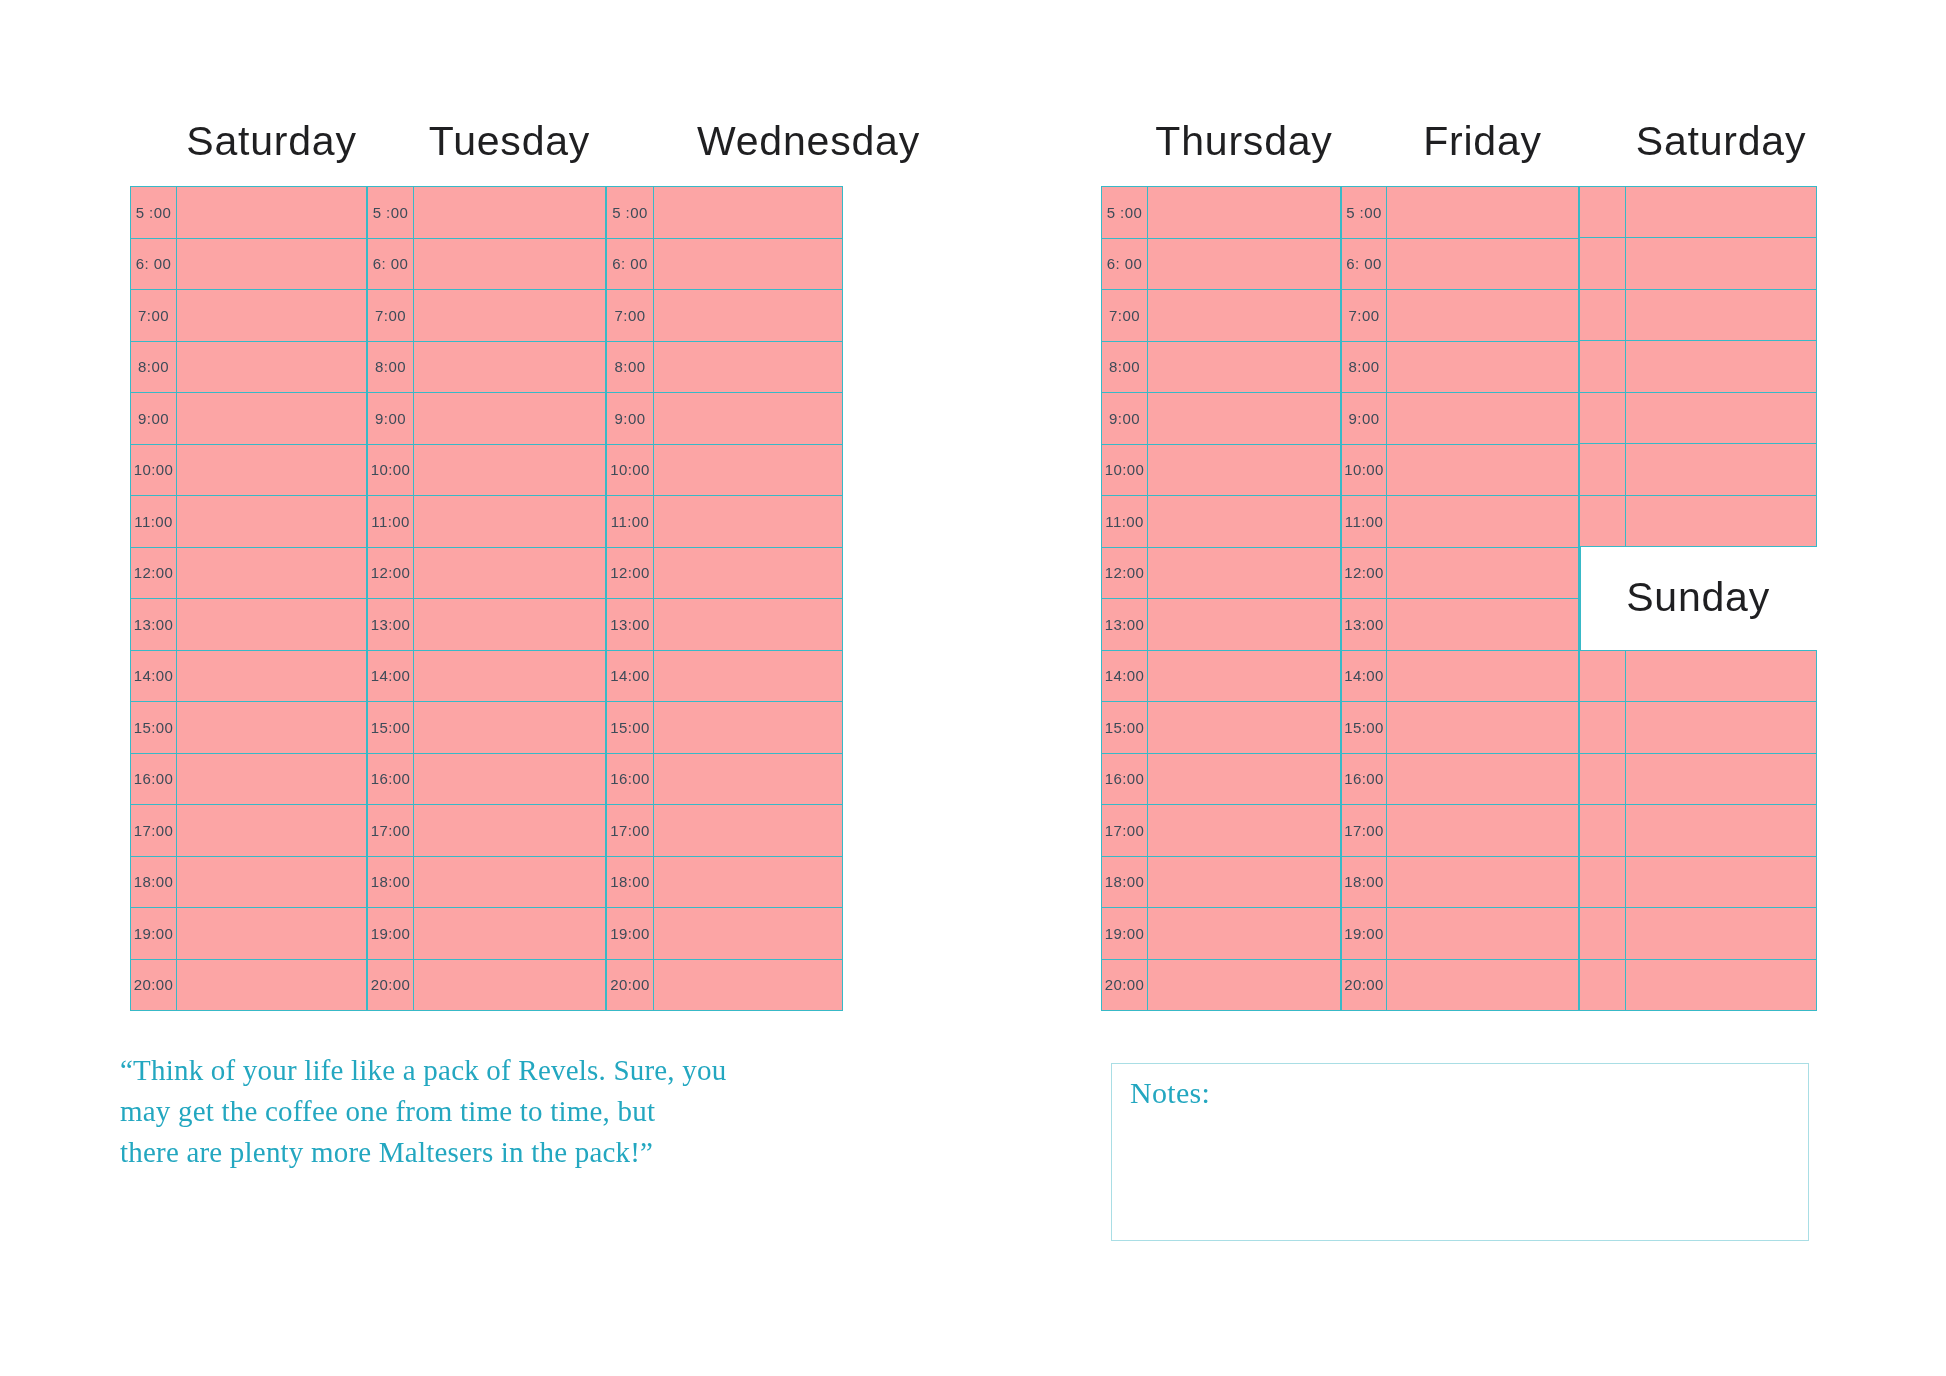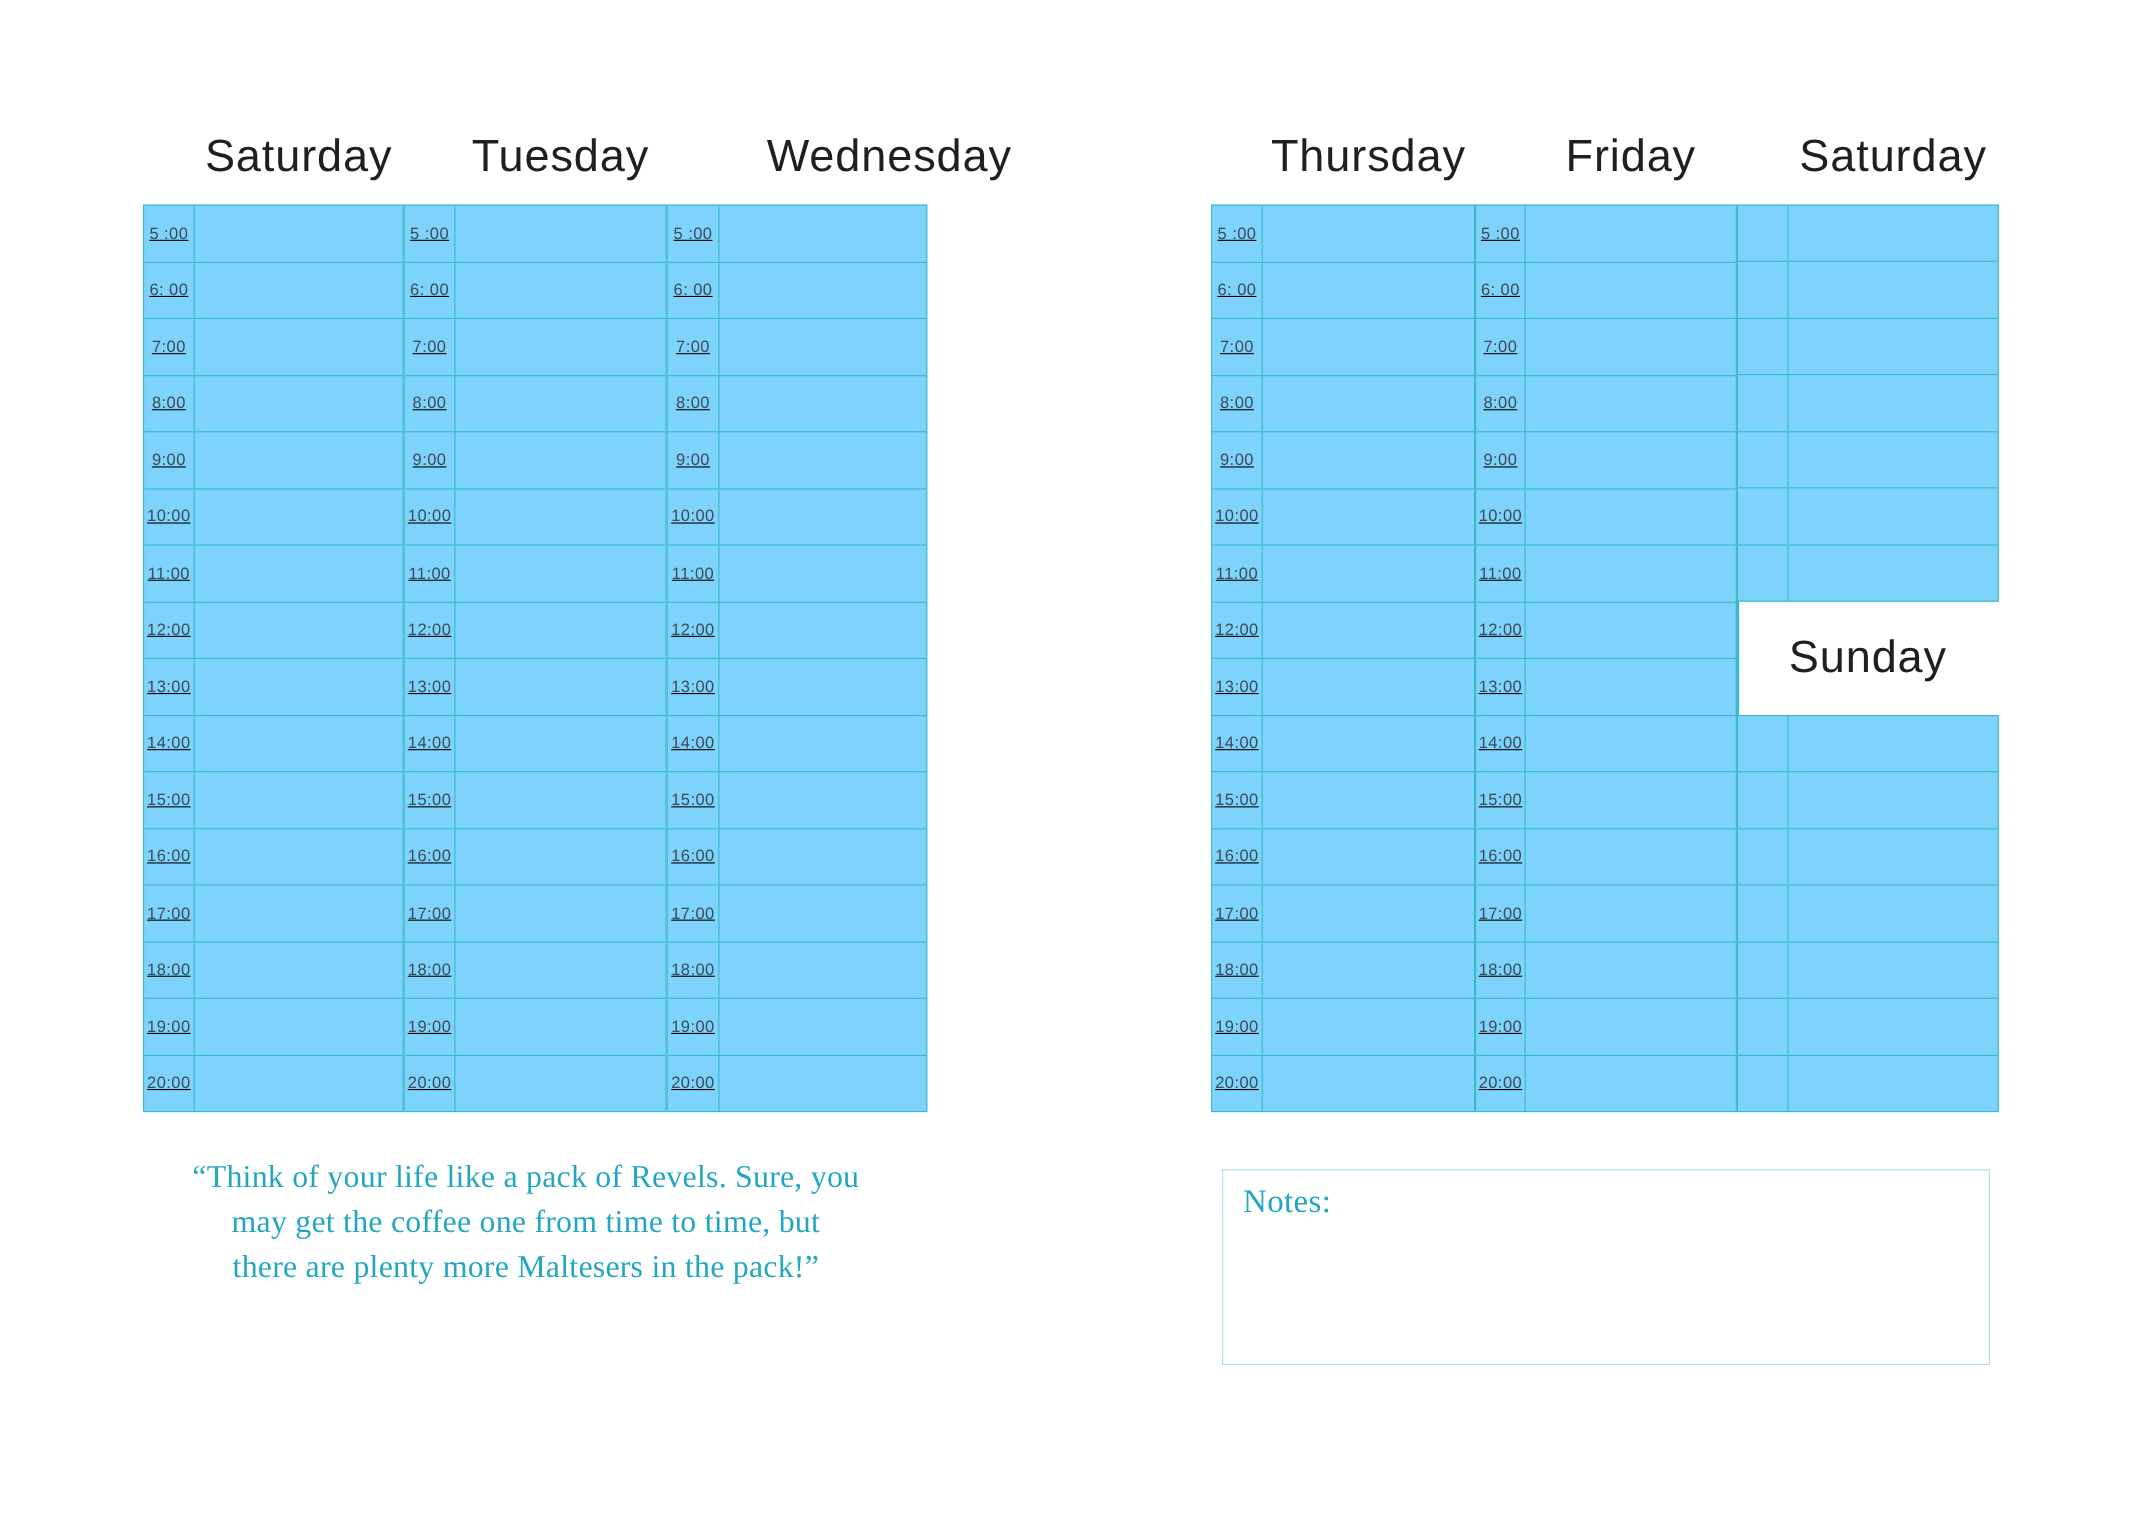--- a/index.html
+++ b/index.html
@@ -29,22 +29,21 @@
     font-weight:300;
     font-size:41px;
     letter-spacing:0.8px;
     color:var(--title-text);
   }
   .day-group{
     position:absolute;
     top:186px;
     height:825px;
     border:1.5px solid var(--line);
-    background:#7dd3fc;
-    text-decoration:underline;
+    background:#fca5a5;
   }
   .rows{
     display:flex;
     flex-direction:column;
     height:100%;
   }
   .row{
     flex:1;
     display:flex;
     border-bottom:1.5px solid var(--line);
@@ -74,24 +73,23 @@
   .connector{
     position:absolute;
     left:1578px;
     top:546px;
     width:3px;
     height:106px;
     background:var(--line);
   }
   .quote{
     position:absolute;
-    left:108px;
+    left:120px;
     top:1050px;
     width:740px;
-    text-align:center;
   }
   .quote-line{
     font-family:"Liberation Serif",serif;
     font-size:29px;
     line-height:41px;
     letter-spacing:0.2px;
     color:var(--accent);
   }
   .notes-box{
     position:absolute;

